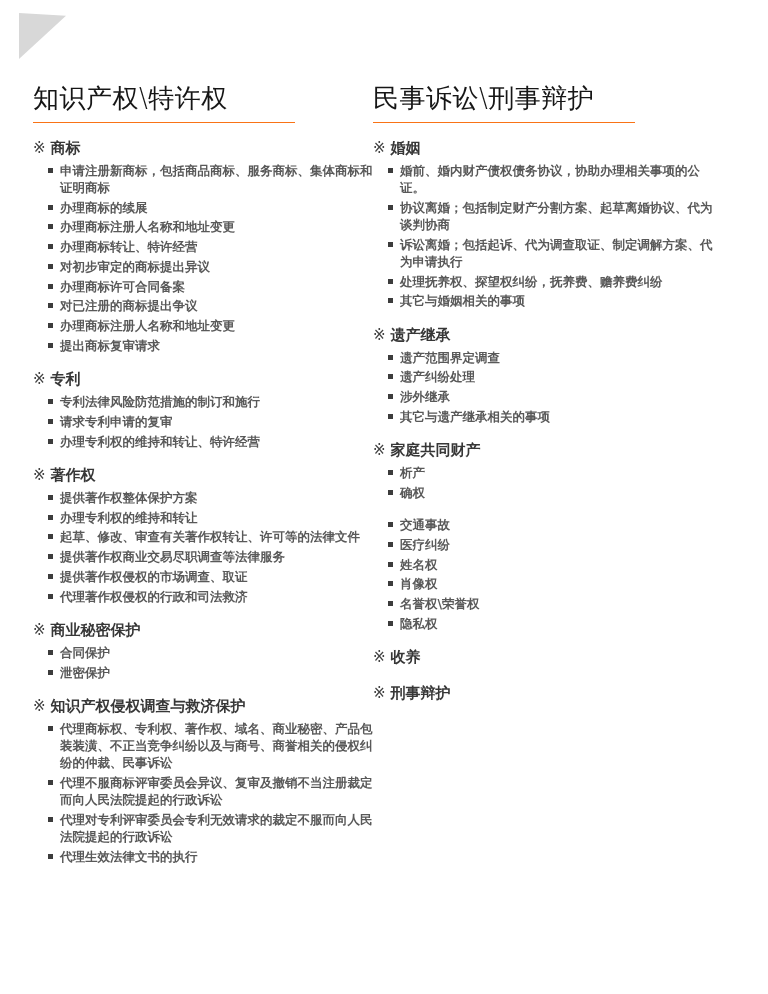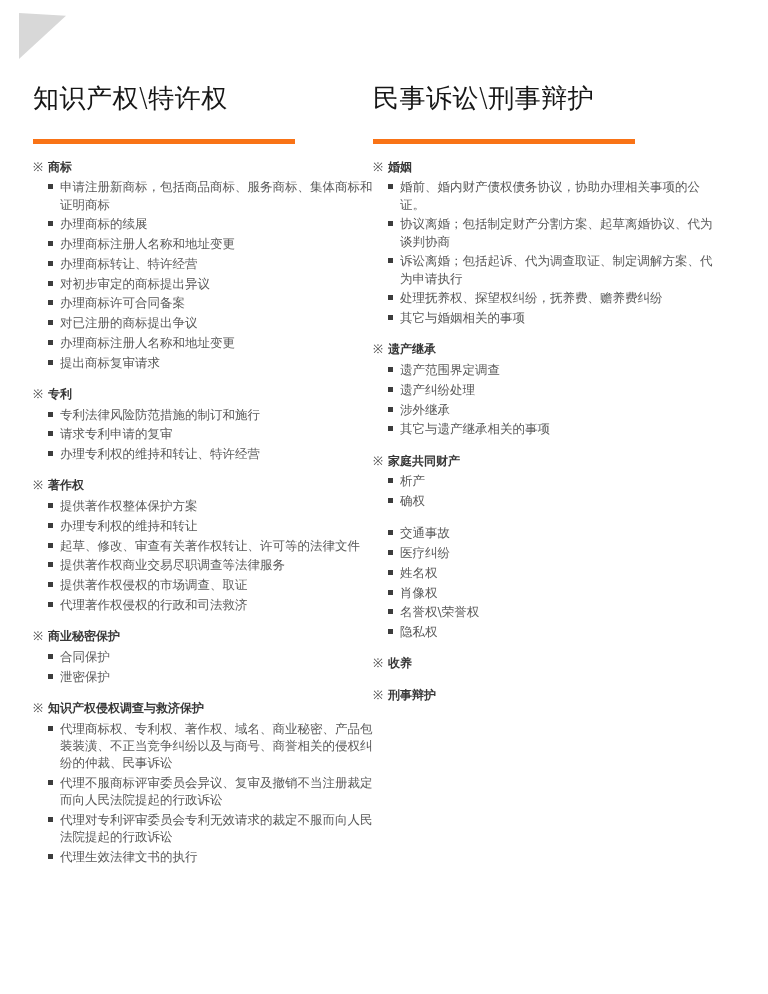--- a/index.html
+++ b/index.html
@@ -34,32 +34,31 @@
   }
   .column { width: 340px; }
   .column + .column { width: 345px; }
   .col-title {
     margin: 0 0 15px 0;
     font-size: 26px;
     font-weight: 300;
     color: #161616;
     letter-spacing: 0.5px;
     line-height: 1.1;
-    padding-bottom: 26px;
-    border-bottom: 5px solid #f97316;
+    padding-bottom: 9px;
+    border-bottom: 1px solid #f97316;
     width: 262px;
     white-space: nowrap;
   }
   .section { margin-bottom: 15px; }
   .section-header {
-    font-size: 12px;
+    font-size: 15px;
     font-weight: 700;
     color: #373737;
     line-height: 1.4;
-    font-family: Liberation Serif, serif;
   }
   .ref-mark {
     font-weight: 400;
     color: #444444;
     margin-right: 5px;
   }
   .item-list {
     list-style: none;
     margin: 3px 0 0 0;
     padding: 0 0 0 15px;
@@ -72,21 +71,21 @@
     line-height: 1.38;
     margin-bottom: 2.5px;
   }
   .bullet {
     flex: 0 0 auto;
     width: 5px;
     height: 5px;
     background: #3c3c3c;
     margin: 6px 7px 0 0;
   }
-  .item-text { flex: 1 1 auto; }
+  .item-text { flex: 1 1 auto; font-weight: bold; }
 </style>
 </head>
 <body>
 
 <div class="page">
   <div class="corner-triangle"></div>
   <div class="columns" id="columns">
       <div class="column">
         <h1 class="col-title">知识产权\特许权</h1>
         <section class="section">

